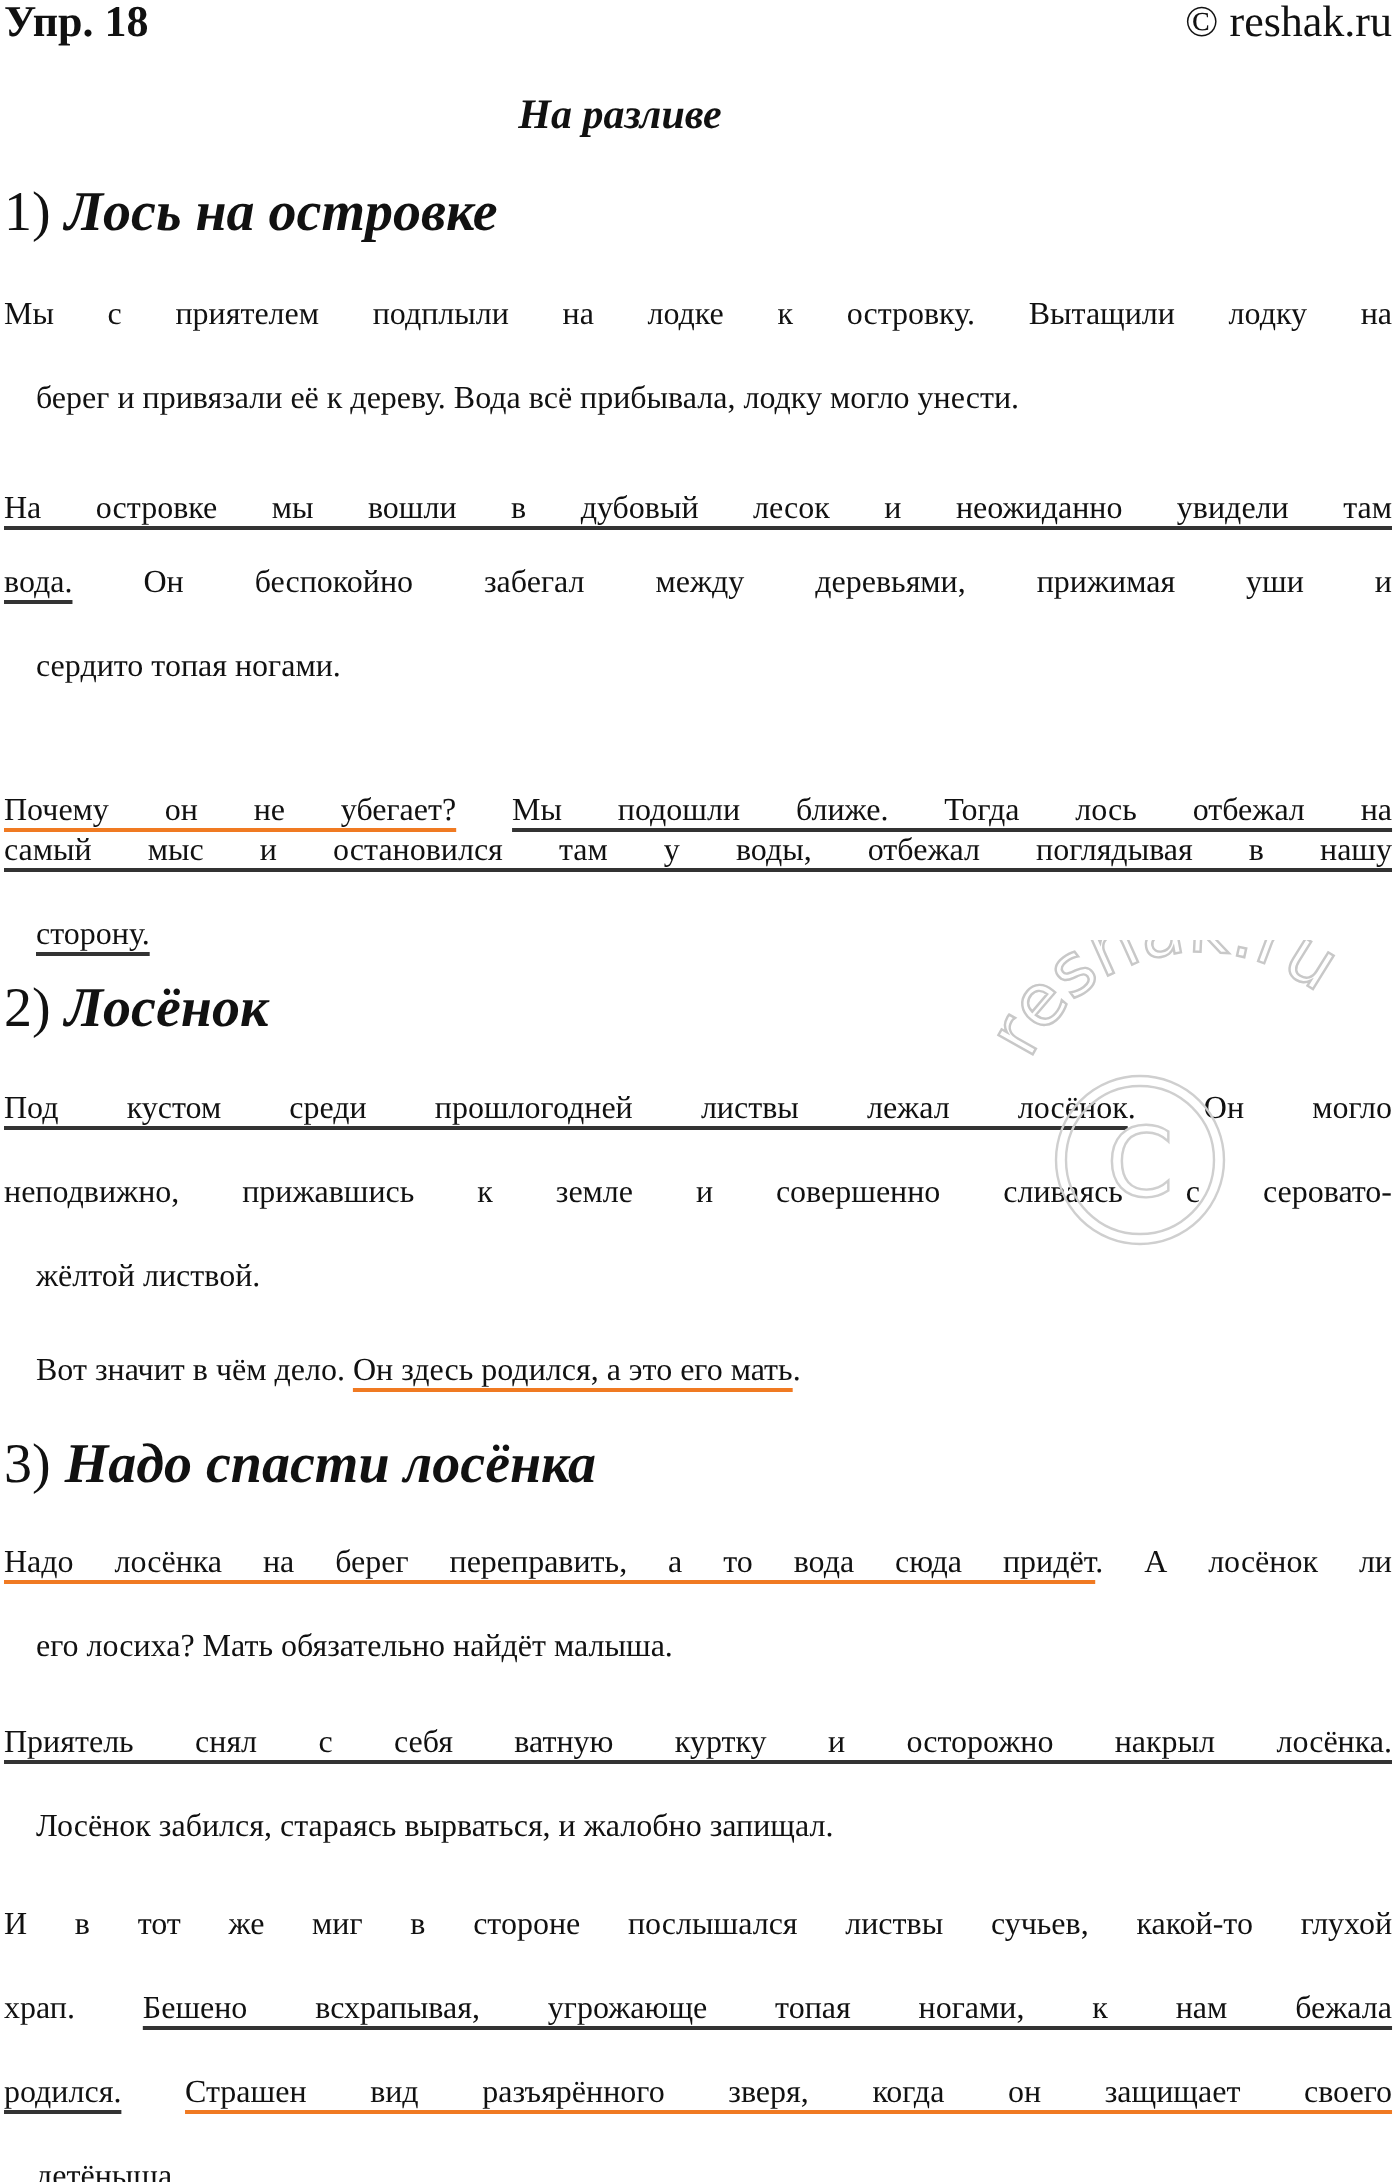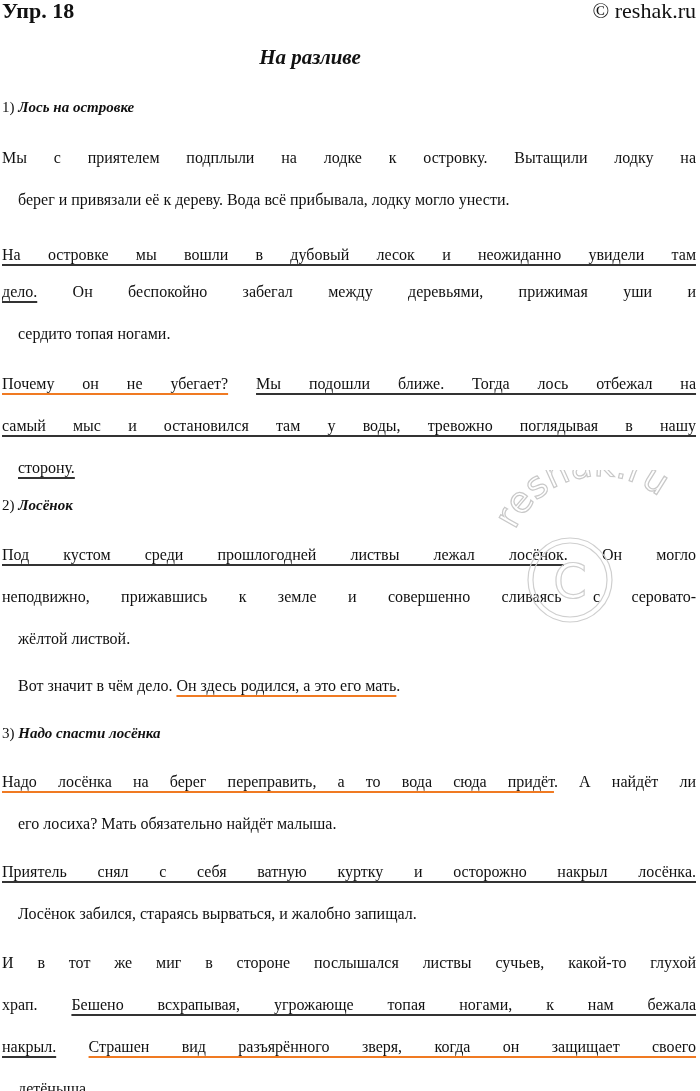--- a/index.html
+++ b/index.html
@@ -8,66 +8,66 @@
     font-family: "Liberation Serif", serif; color: #111111;
   }
   .hdr-left { position: absolute; left: 2px; top: -2px; font-size: 22px; font-weight: bold; }
   .hdr-right { position: absolute; right: 4px; top: -2px; font-size: 22px; }
   .title { position: absolute; left: 0; width: 620px; top: 45px; text-align: center; font-size: 21px; font-weight: bold; font-style: italic; }
   .line {
     position: absolute; left: 2px; width: 694px; font-size: 16px; line-height: 26px;
     white-space: nowrap; text-align: justify; text-align-last: justify;
   }
   .line.last { text-align: center; text-align-last: left; margin-left: 16px; }
-  .sec { position: absolute; left: 2px; font-size: 15px; line-height: 26px; }
+  .sec { position: absolute; left: 2px; font-size: 28px; line-height: 26px; }
   .sec b { font-style: italic; }
   .u-dark { text-decoration: underline; text-decoration-color: #333333; text-decoration-thickness: 2px; text-underline-offset: 4px; }
   .u-orange { text-decoration: underline; text-decoration-color: #f07a22; text-decoration-thickness: 2px; text-underline-offset: 4px; }
   .watermark { position: absolute; left: 490px; top: 470px; width: 210px; height: 180px; pointer-events: none; }
 </style>
 </head>
 <body>
 
 <div class="hdr-left">Упр. 18</div>
 <div class="hdr-right">© reshak.ru</div>
 <div class="title">На разливе</div>
 
 <div class="sec" style="top:94px">
   <span>1)</span>
   <b>Лось на островке</b>
 </div>
 <div class="line" style="top:145px"><span>Мы с приятелем подплыли на лодке к островку. Вытащили лодку на</span></div>
 <div class="line last" style="top:187px"><span>берег и привязали её к дереву. Вода всё прибывала, лодку могло унести.</span></div>
 <div class="line" style="top:242px"><span class="u-dark">На островке мы вошли в дубовый лесок и неожиданно увидели там</span></div>
-<div class="line" style="top:279px"><span class="u-dark">дело.</span><span> Он беспокойно забегал между деревьями, прижимая уши и</span></div>
+<div class="line" style="top:279px"><span class="u-dark">вода.</span><span> Он беспокойно забегал между деревьями, прижимая уши и</span></div>
 <div class="line last" style="top:321px"><span>сердито топая ногами.</span></div>
-<div class="line" style="top:371px"><span class="u-orange">Почему он не убегает?</span><span> </span><span class="u-dark">Мы подошли ближе. Тогда лось отбежал на</span></div>
-<div class="line" style="top:413px"><span class="u-dark">самый мыс и остановился там у воды, тревожно поглядывая в нашу</span></div>
+<div class="line" style="top:393px"><span class="u-orange">Почему он не убегает?</span><span> </span><span class="u-dark">Мы подошли ближе. Тогда лось отбежал на</span></div>
+<div class="line" style="top:413px"><span class="u-dark">самый мыс и остановился там у воды, отбежал поглядывая в нашу</span></div>
 <div class="line last" style="top:455px"><span class="u-dark">сторону.</span></div>
 
 <div class="sec" style="top:492px">
   <span>2)</span>
   <b>Лосёнок</b>
 </div>
 <div class="line" style="top:542px"><span class="u-dark">Под кустом среди прошлогодней листвы лежал лосёнок</span><span>. Он могло</span></div>
 <div class="line" style="top:584px"><span>неподвижно, прижавшись к земле и совершенно сливаясь с серовато-</span></div>
 <div class="line last" style="top:626px"><span>жёлтой листвой.</span></div>
 <div class="line last" style="top:673px"><span>Вот значит в чём дело. </span><span class="u-orange">Он здесь родился, а это его мать</span><span>.</span></div>
 
 <div class="sec" style="top:720px">
   <span>3)</span>
   <b>Надо спасти лосёнка</b>
 </div>
-<div class="line" style="top:769px"><span class="u-orange">Надо лосёнка на берег переправить, а то вода сюда придёт</span><span>. А найдёт ли</span></div>
+<div class="line" style="top:769px"><span class="u-orange">Надо лосёнка на берег переправить, а то вода сюда придёт</span><span>. А лосёнок ли</span></div>
 <div class="line last" style="top:811px"><span>его лосиха? Мать обязательно найдёт малыша.</span></div>
 <div class="line" style="top:859px"><span class="u-dark">Приятель снял с себя ватную куртку и осторожно накрыл лосёнка.</span></div>
 <div class="line last" style="top:901px"><span>Лосёнок забился, стараясь вырваться, и жалобно запищал.</span></div>
 <div class="line" style="top:950px"><span>И в тот же миг в стороне послышался листвы сучьев, какой-то глухой</span></div>
 <div class="line" style="top:992px"><span>храп. </span><span class="u-dark">Бешено всхрапывая, угрожающе топая ногами, к нам бежала</span></div>
-<div class="line" style="top:1034px"><span class="u-dark">накрыл.</span><span> </span><span class="u-orange">Страшен вид разъярённого зверя, когда он защищает своего</span></div>
+<div class="line" style="top:1034px"><span class="u-dark">родился.</span><span> </span><span class="u-orange">Страшен вид разъярённого зверя, когда он защищает своего</span></div>
 <div class="line last" style="top:1076px"><span class="u-orange">детёныша</span><span>.</span></div>
 
 <svg class="watermark" viewBox="0 0 210 180">
   <defs>
     <path id="arc" d="M 25 60 A 90 90 0 0 1 195 140"></path>
   </defs>
   <text font-family="DejaVu Sans, sans-serif" font-size="36" fill="none" stroke="#c8c8c8" stroke-width="1.2">
     <textPath href="#arc">reshak.ru</textPath>
   </text>
   <circle cx="80" cy="110" r="42" fill="none" stroke="#cfcfcf" stroke-width="1.2"></circle>

